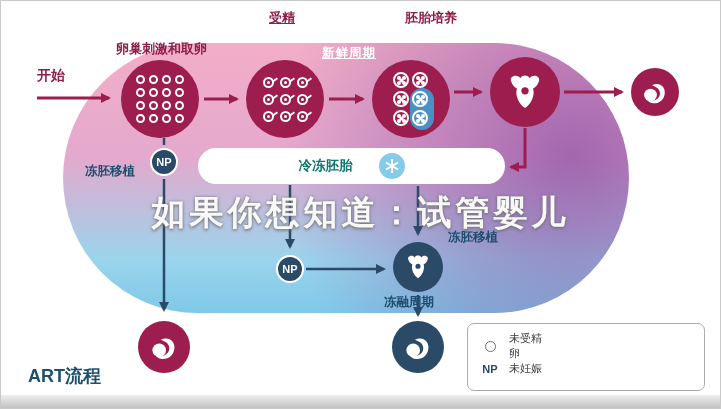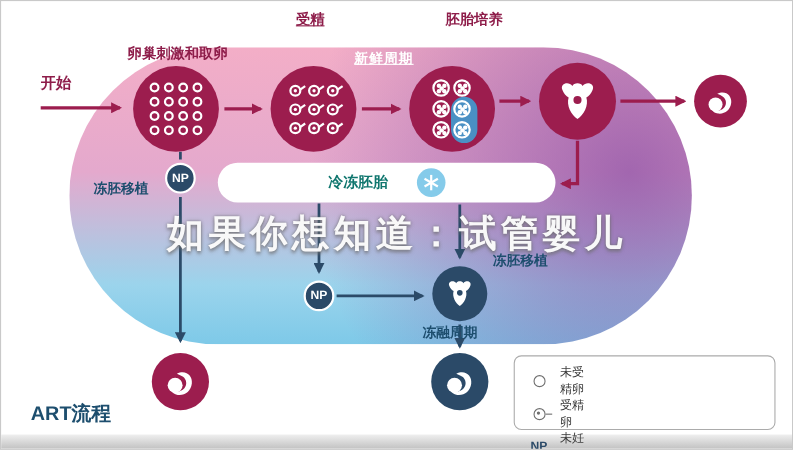--- a/index.html
+++ b/index.html
@@ -67,21 +67,21 @@
   .connectors{position:absolute;left:0;top:0;z-index:1;pointer-events:none;}
   .c-m{stroke:#9c1d4e;stroke-width:3;fill:none;}
   .c-n{stroke:#2b4a68;stroke-width:2.5;fill:none;}
   
   .watermark{position:absolute;left:0;top:189px;width:100%;text-align:center;z-index:6;pointer-events:none;
     font-size:34px;font-weight:bold;letter-spacing:4px;color:rgba(255,255,255,0.95);
     text-shadow:0 0 3px rgba(110,110,110,0.9),0 2px 3px rgba(110,110,110,0.55);}
   
   .legend{position:absolute;left:466px;top:322px;width:238px;height:68px;background:#fff;border:1px solid #ababab;
     border-radius:7px;box-sizing:border-box;padding:7px 12px;z-index:4;
-    display:grid;grid-template-columns:1fr 1fr 1fr 1fr;grid-template-rows:repeat(3,1fr);grid-auto-flow:column;}
+    display:grid;grid-template-columns:1fr 1fr 1fr;grid-template-rows:repeat(3,1fr);grid-auto-flow:column;}
   .legend-item{display:flex;align-items:center;gap:9px;font-size:11px;color:#3c3c3c;}
   .icon-cell{width:20px;display:flex;justify-content:center;align-items:center;flex:0 0 20px;}
   .l-egg{width:11px;height:11px;border:1.5px solid #6f6f6f;border-radius:50%;box-sizing:border-box;display:block;}
   .l-fegg{position:relative;width:11px;height:11px;border:1.5px solid #6f6f6f;border-radius:50%;box-sizing:border-box;display:block;}
   .l-fegg::before{content:'';position:absolute;width:3px;height:3px;border-radius:50%;background:#6f6f6f;left:2.5px;top:2.5px;}
   .l-fegg::after{content:'';position:absolute;width:6px;height:1.5px;background:#6f6f6f;right:-7px;top:4px;}
   .l-embryo{position:relative;width:14px;height:14px;border-radius:50%;background:#2b4a68;display:block;}
   .l-embryo.poor{background:#979797;}
   .l-embryo::before{content:'';position:absolute;width:3px;height:3px;border-radius:50%;background:#fff;left:3px;top:3px;
     box-shadow:5px 0 0 #fff,0 5px 0 #fff,5px 5px 0 #fff,2.5px 2.5px 0 #fff;}
@@ -226,26 +226,20 @@
 
   <div class="legend">
     <div class="legend-item">
       <span class="icon-cell">
           <i class="l-egg"></i>
         </span>
       <span>未受精卵</span>
     </div>
     <div class="legend-item">
       <span class="icon-cell">
-          <i class="l-fegg"></i>
-        </span>
-      <span>受精卵</span>
-    </div>
-    <div class="legend-item">
-      <span class="icon-cell">
           <b class="l-np">NP</b>
         </span>
       <span>未妊娠</span>
     </div>
   </div>
 
   <div class="watermark">如果你想知道：试管婴儿</div>
 
   <div class="bottom-edge"></div>
 </div>

